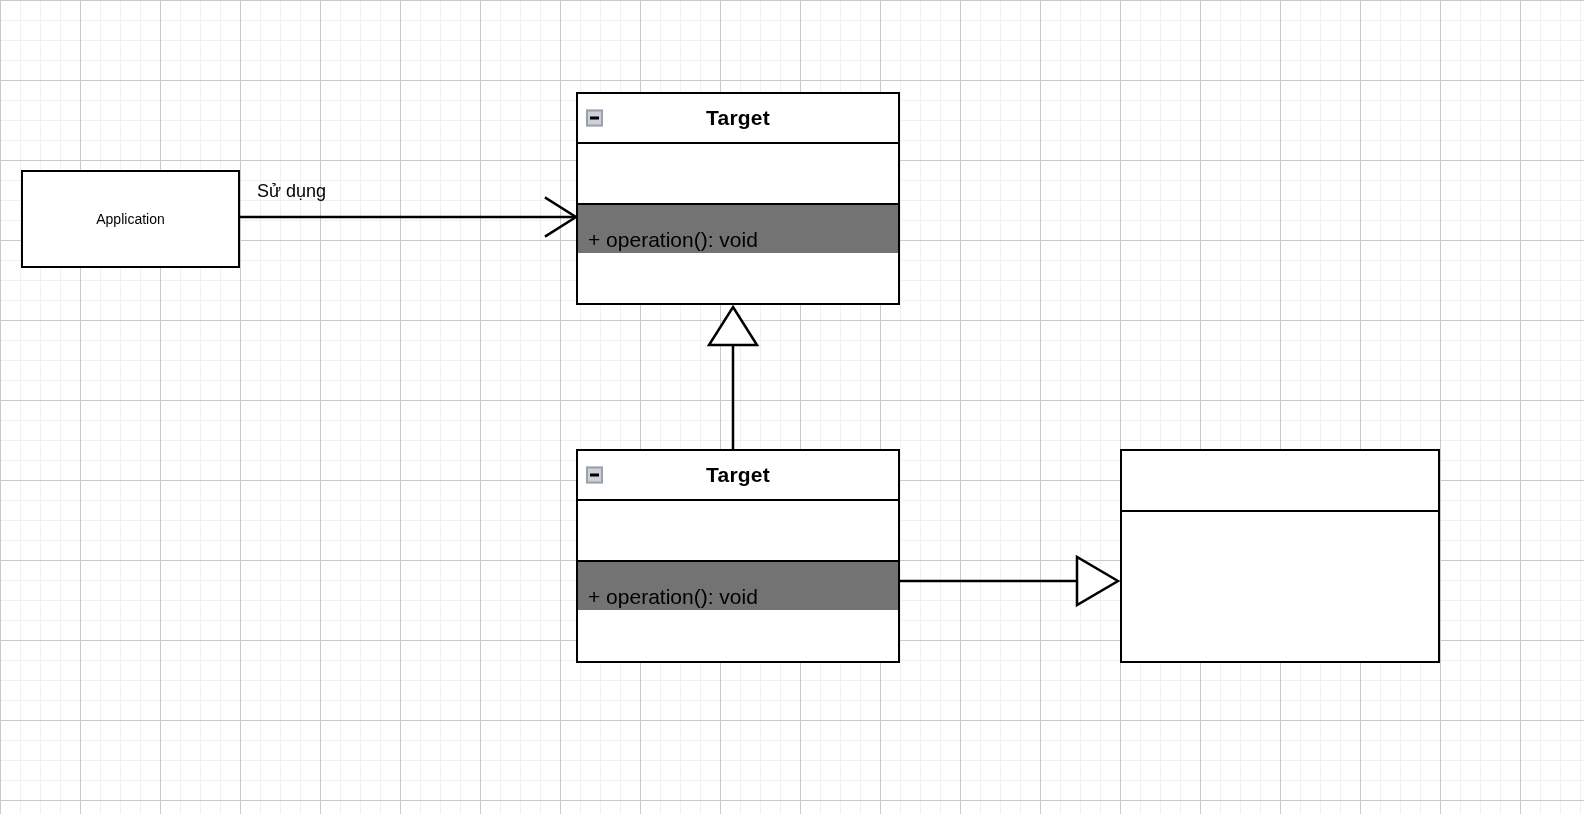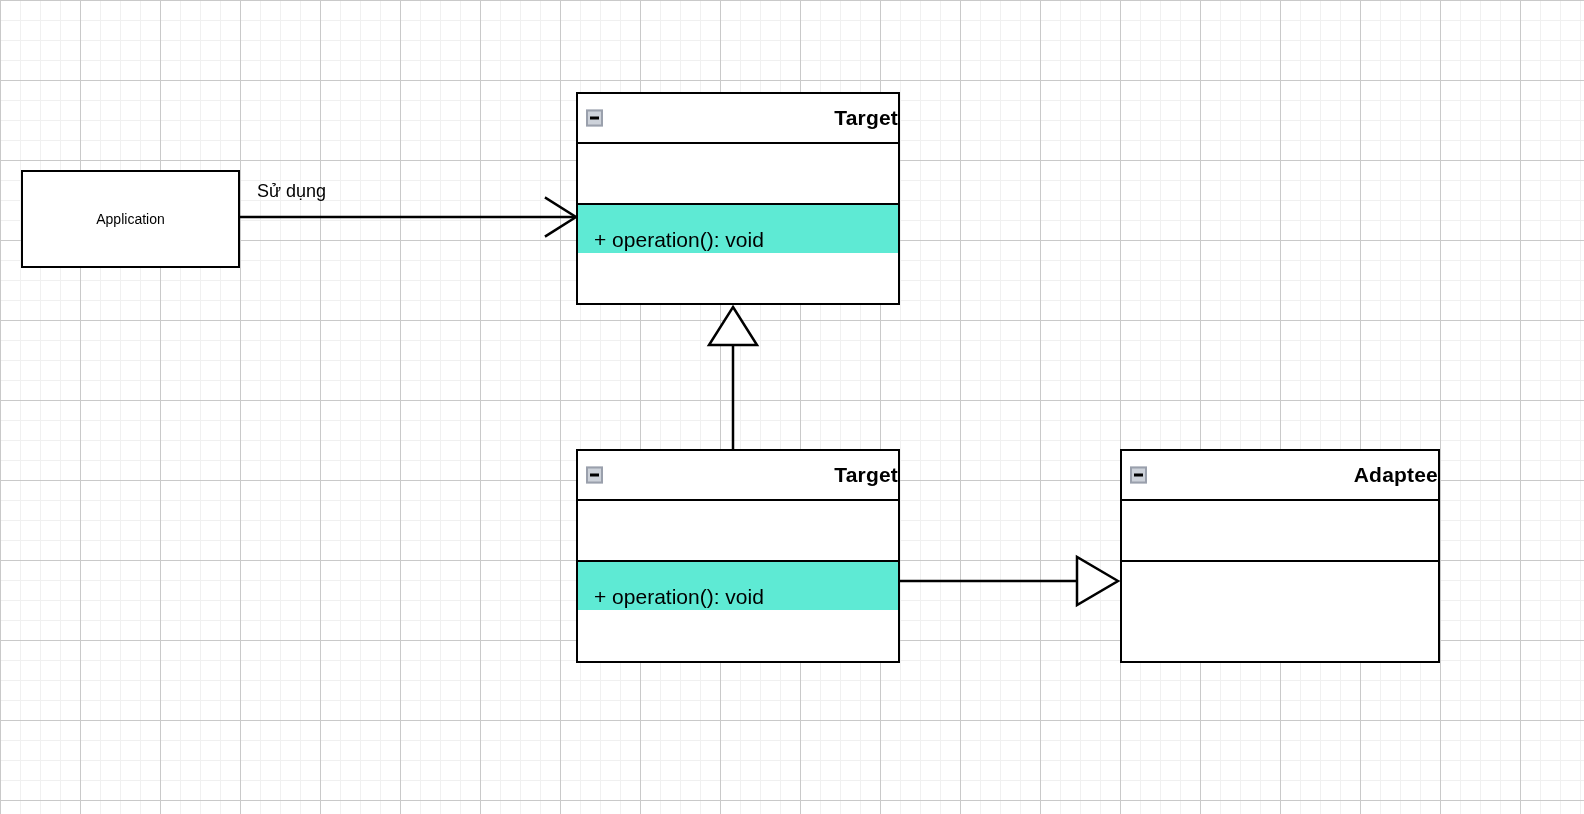--- a/index.html
+++ b/index.html
@@ -69,21 +69,21 @@
     background: #ffffff;
     display: flex;
     flex-direction: column;
   }
   .uml-header {
     position: relative;
     box-sizing: border-box;
     border-bottom: 2.5px solid #000000;
     display: flex;
     align-items: center;
-    justify-content: flex-end;
+    justify-content: center;
     background: #ffffff;
   }
   .uml-title {
     font-size: 21px;
     font-weight: bold;
     color: #000000;
     white-space: nowrap;
     letter-spacing: 0.2px;
   }
   .collapse-icon {
@@ -105,22 +105,22 @@
     height: 3px;
     background: #000000;
   }
   .uml-attrs {
     box-sizing: border-box;
     border-bottom: 2.5px solid #000000;
     background: #ffffff;
   }
   .uml-ops {
     box-sizing: border-box;
-    background: #5eead4;
-    padding-left: 16px;
+    background: #737373;
+    padding-left: 10px;
     padding-top: 22px;
   }
   .uml-op-row {
     font-size: 21px;
     color: #000000;
     white-space: nowrap;
     line-height: 1.25;
   }
 
   
@@ -181,22 +181,16 @@
       </span>
       <span class="uml-title">Target</span>
     </div>
     <div class="uml-attrs" style="height:61px;"></div>
     <div class="uml-ops">
       <div class="uml-op-row">+ operation(): void</div>
     </div>
   </div>
 
   <div class="uml-class" style="left:1120px; top:449px; width:320px; height:214px;">
-    <div class="uml-header" style="height:50px;">
-      <span class="collapse-icon">
-        <span class="minus-bar"></span>
-      </span>
-      <span class="uml-title">Adaptee</span>
-    </div>
     <div class="uml-attrs" style="height:61px;"></div>
   </div>
 
 </div>
 
 </body></html>

